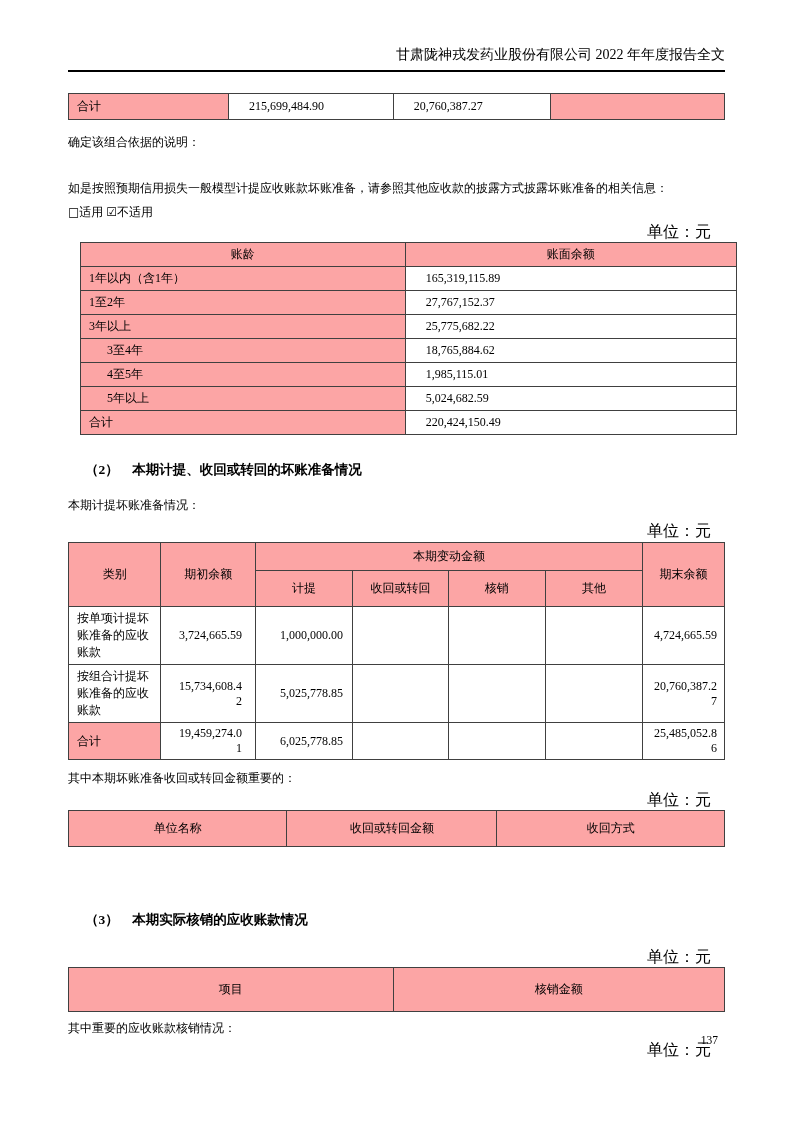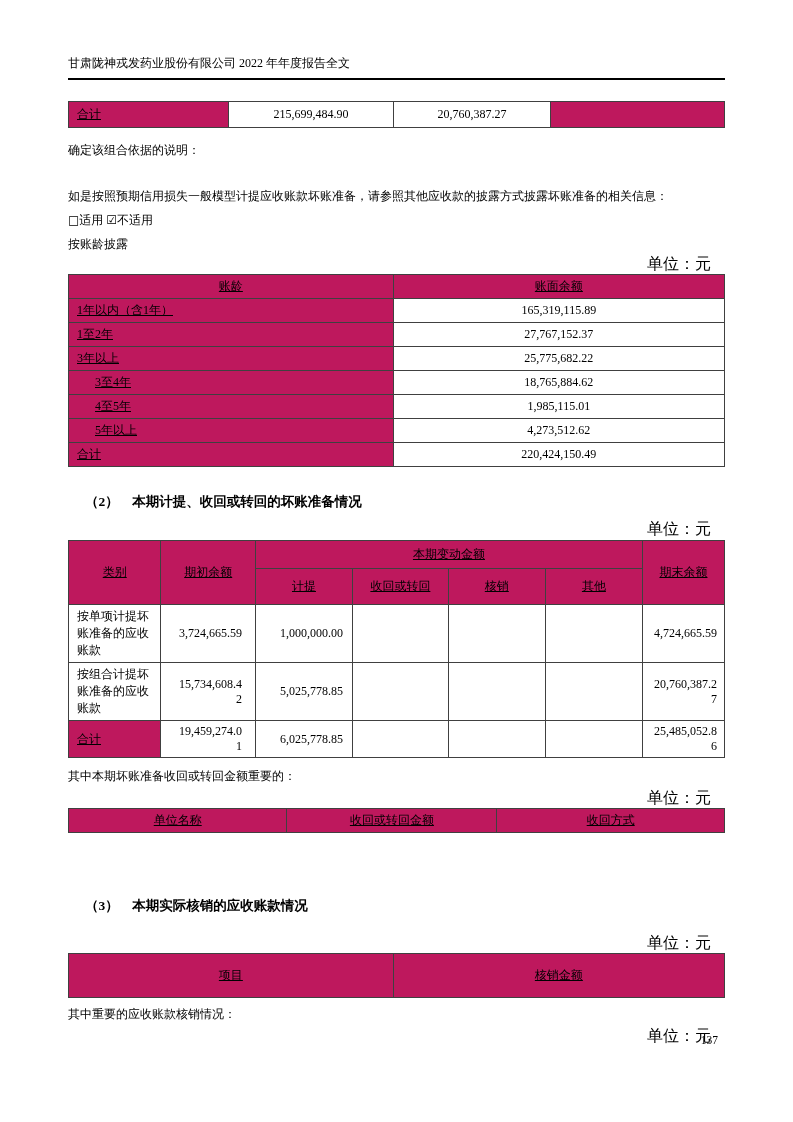--- a/index.html
+++ b/index.html
@@ -9,46 +9,46 @@
     font-family: "Liberation Serif", "DejaVu Serif", serif;
     color: #000;
     position: relative;
     overflow: hidden;
   }
   .page {
     width: 793px; height: 1122px;
     padding: 47px 68px 0 68px;
     position: relative;
   }
-  .doc-header { text-align: left; font-size: 12px; line-height: 16px; margin-top: 8px; }
+  .doc-header { text-align: right; font-size: 14px; line-height: 16px; }
   .header-rule { border: none; border-top: 2px solid #000; margin-top: 7px; }
 
   table { border-collapse: collapse; width: 100%; table-layout: fixed; font-size: 12px; }
   td, th { border: 1px solid #404040; font-weight: normal; vertical-align: middle; }
-  .shaded { background: #be185d; text-decoration: underline; }
+  .shaded { background: #fca5a5; }
   .cell-label { text-align: left; padding: 3px 8px; }
-  .cell-num { text-align: center; padding: 3px 10px; overflow-wrap: break-word; }
+  .cell-num { text-align: left; padding: 3px 20px; overflow-wrap: break-word; }
   .cell-center { text-align: center; padding: 3px 4px; }
 
   
   .tbl-carry { margin-top: 21px; }
   .tbl-carry td { height: 26px; }
 
   
   .para { font-size: 12px; line-height: 16px; }
   .p-basis { margin-top: 14px; }
   .p-ecl { margin-top: 30px; font-family: Liberation Serif, serif; }
   .p-applicable { margin-top: 8px; }
   .p-aging { margin-top: 8px; }
   .checkbox-glyph { font-family: "DejaVu Sans", sans-serif; font-size: 12px; }
   .unit-label { text-align: right; font-size: 16px; line-height: 16px; padding-right: 14px; }
   .u1 { margin-top: 4px; }
 
   
-  .tbl-aging { margin-top: 2px; }
+  .tbl-aging { margin-top: 2px; margin-left: 12px; }
   .tbl-aging td { height: 22px; }
   .tbl-aging .head td { height: 24px; }
   .indent { padding-left: 26px; }
 
   
   .section-heading { font-size: 13.5px; font-weight: bold; margin-left: 17px; }
   .h2x { margin-top: 26px; }
   .h3x { margin-top: 64px; }
   .p-intro { margin-top: 18px; }
   .u2 { margin-top: 10px; }
@@ -62,21 +62,21 @@
   .tbl-prov .cat { text-align: left; padding: 3px 8px; }
   .tbl-prov .n-open { text-align: right; padding: 3px 13px; overflow-wrap: break-word; }
   .tbl-prov .n-mid  { text-align: right; padding: 9px 9px;  overflow-wrap: break-word; }
   .tbl-prov .n-close{ text-align: right; padding: 3px 7px;  overflow-wrap: break-word; }
   .tbl-prov tr.data td { height: 47px; }
   .tbl-prov tr.total td { height: 33px; }
 
   .p-recov { margin-top: 10px; }
   .u3 { margin-top: 6px; }
   .tbl-recov { margin-top: 2px; }
-  .tbl-recov td { height: 24px; }
+  .tbl-recov td { height: 36px; }
 
   .u4 { margin-top: 20px; }
   .tbl-writeoff { margin-top: 2px; }
   .tbl-writeoff td { height: 44px; }
   .p-important { margin-top: 8px; }
   .u5 { margin-top: 6px; }
 
   .page-number { position: absolute; right: 75px; top: 1034px; font-size: 11.5px; }
 </style>
 </head>
@@ -106,21 +106,20 @@
 
   <div class="para p-basis">确定该组合依据的说明：</div>
 
   <div class="para p-ecl">如是按照预期信用损失一般模型计提应收账款坏账准备，请参照其他应收款的披露方式披露坏账准备的相关信息：</div>
 
   <div class="para p-applicable">
     <span class="checkbox-glyph">□</span><span>适用</span>
     <span class="checkbox-glyph">☑</span><span>不适用</span>
   </div>
 
-  <div class="para p-aging">按账龄披露</div>
 
   <div class="unit-label u1">单位：元</div>
 
   <table class="tbl-aging">
     <colgroup>
         <col style="width:49.5%">
         <col style="width:50.5%">
       </colgroup>
     <tbody>
         <tr class="head">
@@ -142,31 +141,32 @@
     <tr>
       <td class="shaded cell-label indent">3至4年</td>
       <td class="cell-num">18,765,884.62</td>
     </tr>
     <tr>
       <td class="shaded cell-label indent">4至5年</td>
       <td class="cell-num">1,985,115.01</td>
     </tr>
     <tr>
       <td class="shaded cell-label indent">5年以上</td>
-      <td class="cell-num">4,273,512.62</td>
+      <td class="cell-num">5,024,682.59</td>
     </tr>
     <tr>
       <td class="shaded cell-label">合计</td>
       <td class="cell-num">220,424,150.49</td>
     </tr>
   </tbody>
     </table>
 
   <div class="section-heading h2x">（2）　本期计提、收回或转回的坏账准备情况</div>
 
+  <div class="para p-intro">本期计提坏账准备情况：</div>
 
   <div class="unit-label u2">单位：元</div>
 
   <table class="tbl-prov">
     <colgroup>
       <col style="width:14.1%">
         <col style="width:14.4%">
         <col style="width:14.8%">
         <col style="width:14.6%">
       <col style="width:14.8%">

